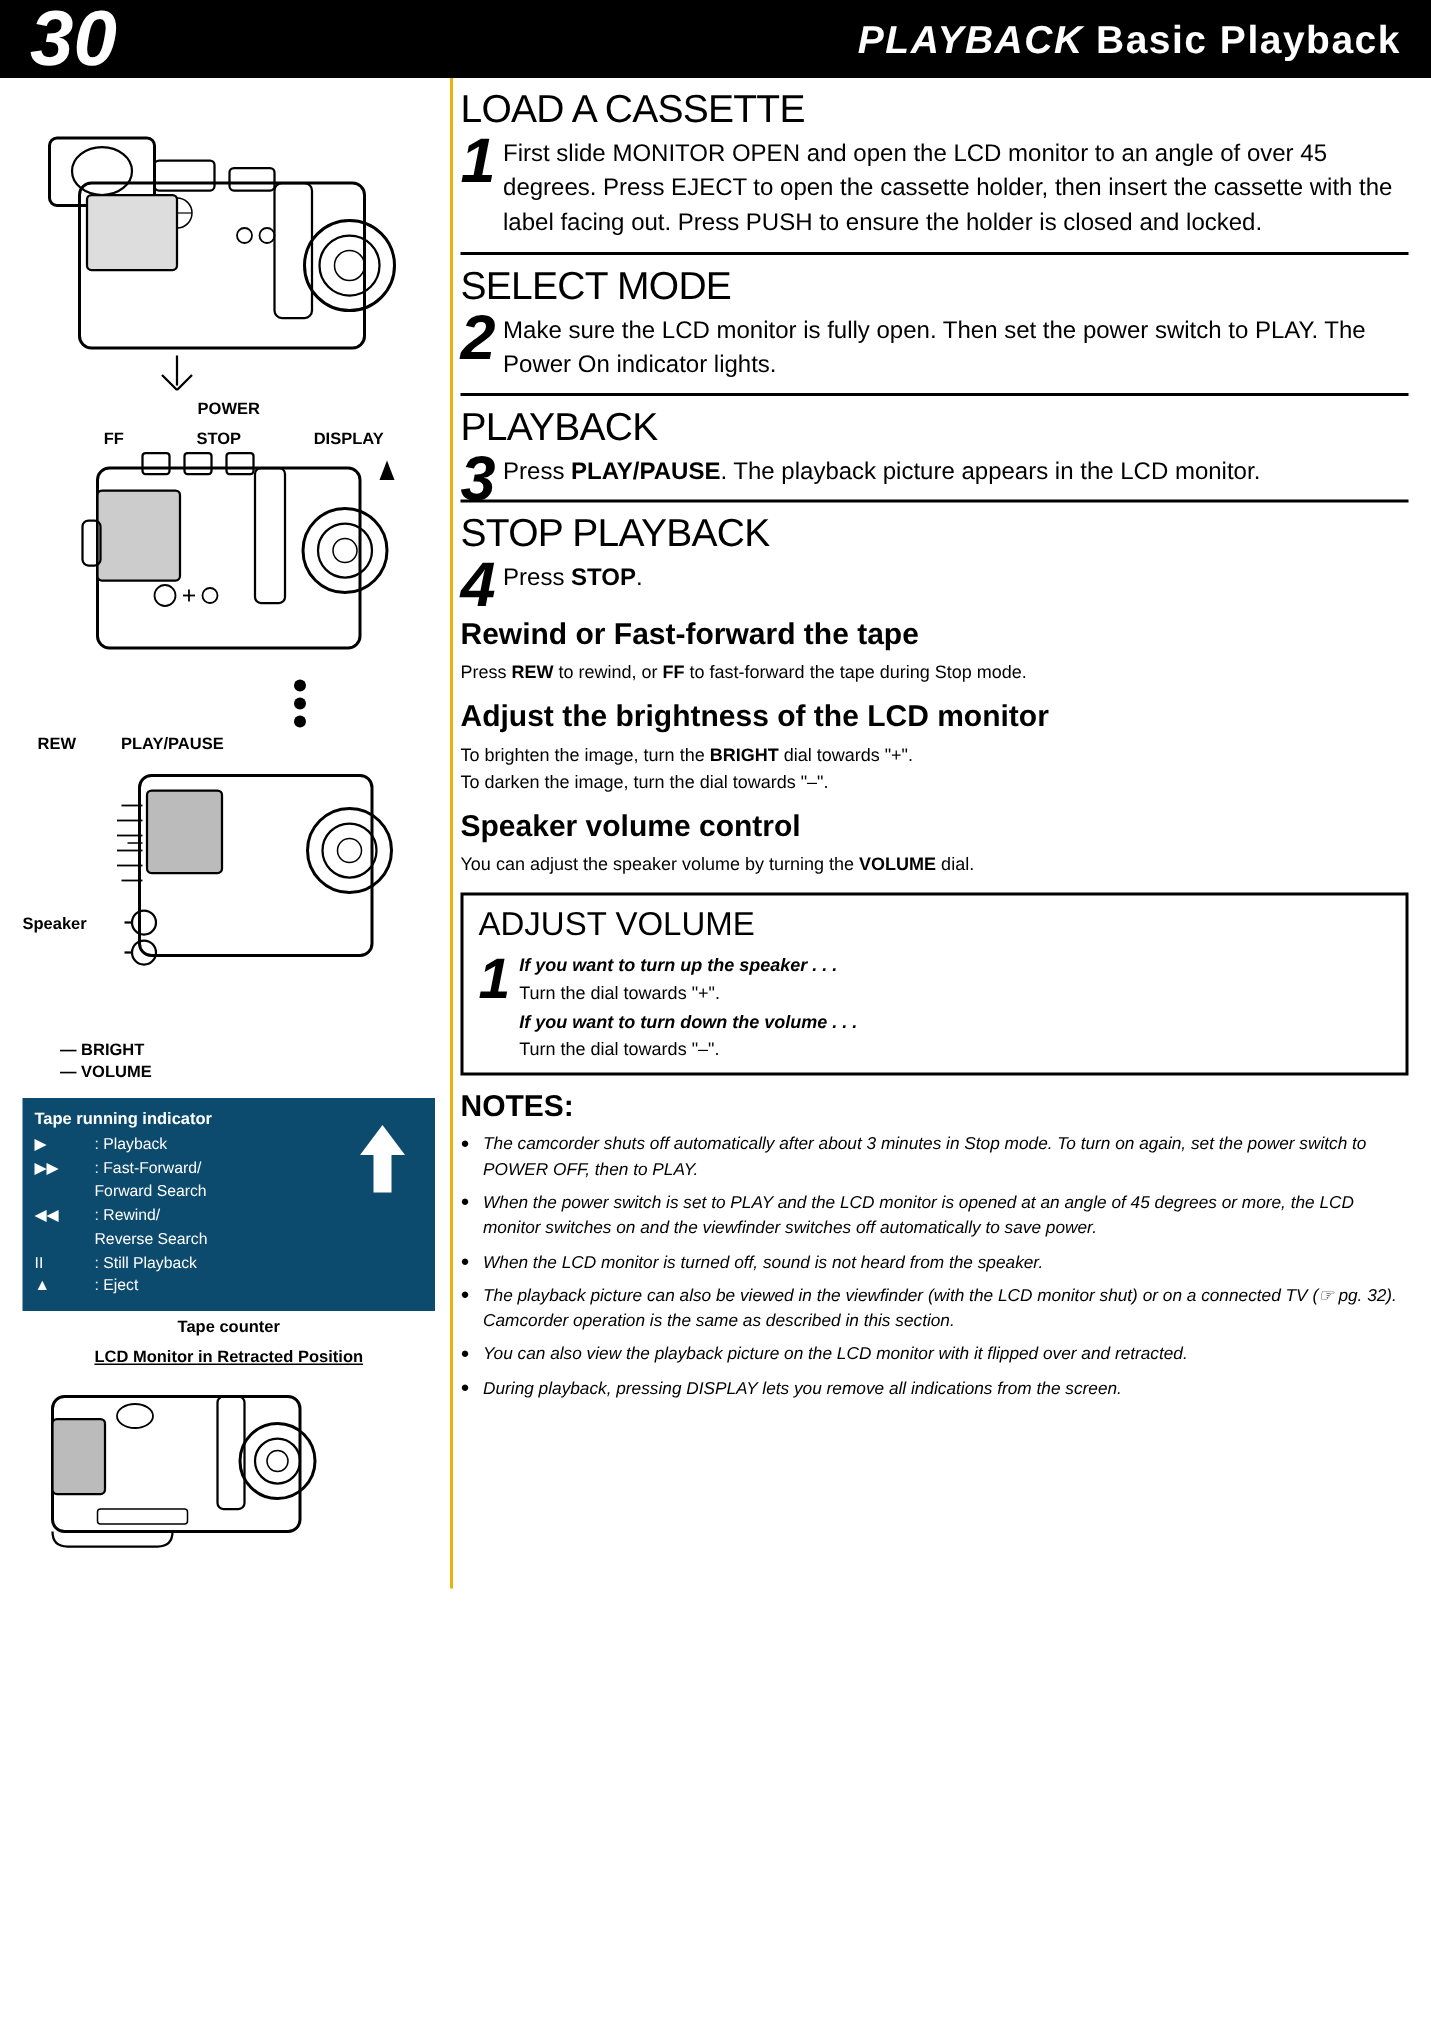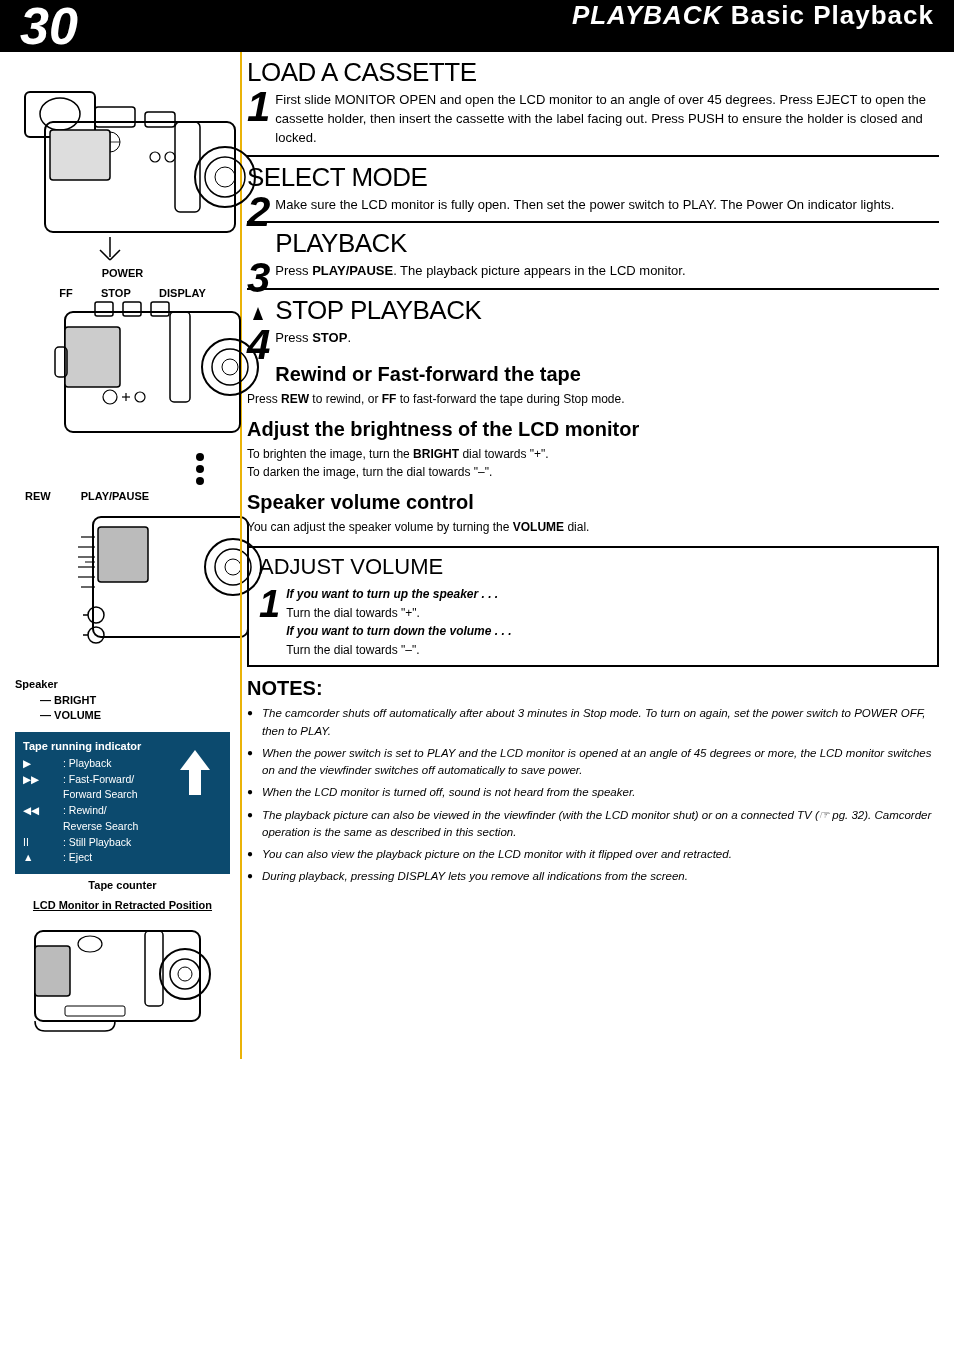--- a/index.html
+++ b/index.html
@@ -9,20 +9,21 @@
       background: #fff;
       font-family: Arial, Helvetica, sans-serif;
       font-size: 13px;
       color: #000;
       position: relative;
     }
 
     
     .page-header {
       display: flex;
+      align-items: center;
       background: #000;
       height: 52px;
       padding: 0 20px;
     }
     .page-number {
       font-size: 52px;
       font-weight: bold;
       color: #fff;
       font-style: italic;
       line-height: 1;
@@ -41,21 +42,21 @@
     }
 
     
     .main-content {
       display: flex;
       padding: 0;
     }
 
     
     .left-col {
-      width: 240px;
+      width: 300px;
       padding: 10px 10px 10px 15px;
       flex-shrink: 0;
     }
 
     
     .right-col {
       flex: 1;
       padding: 0 15px 10px 5px;
       border-left: 2px solid #eab308;
     }
@@ -150,21 +151,21 @@
     .section-number {
       font-size: 42px;
       font-weight: bold;
       font-style: italic;
       line-height: 1;
       float: left;
       margin-right: 5px;
       margin-top: -5px;
     }
     .section-text {
-      font-size: 13px;
+      font-size: 16px;
       line-height: 1.45;
       overflow: hidden;
     }
     .section-text b {
       font-weight: bold;
     }
 
     
     .sub-heading {
       font-size: 20px;
@@ -334,21 +335,21 @@
 
         <polygon points="243,5 238,18 248,18" fill="#000"></polygon>
       </svg>
     </div>
 
     <div class="rew-play-labels">
       <span>REW</span>
       <span>PLAY/PAUSE</span>
     </div>
 
-    <div style="display:flex; align-items:flex-end; margin-top:5px;">
+    <div style="display:flex; align-items:center; margin-top:5px;">
       <div style="font-weight:bold; font-size:11px; margin-right:5px; padding-top:35px;">Speaker</div>
       <div>
         <svg width="210" height="180" viewBox="0 0 210 180">
 
           <rect x="30" y="10" width="155" height="120" rx="8" fill="none" stroke="#000" stroke-width="2"></rect>
 
           <circle cx="170" cy="60" r="28" fill="none" stroke="#000" stroke-width="2"></circle>
           <circle cx="170" cy="60" r="18" fill="none" stroke="#000" stroke-width="1.5"></circle>
           <circle cx="170" cy="60" r="8" fill="none" stroke="#000" stroke-width="1"></circle>
 

